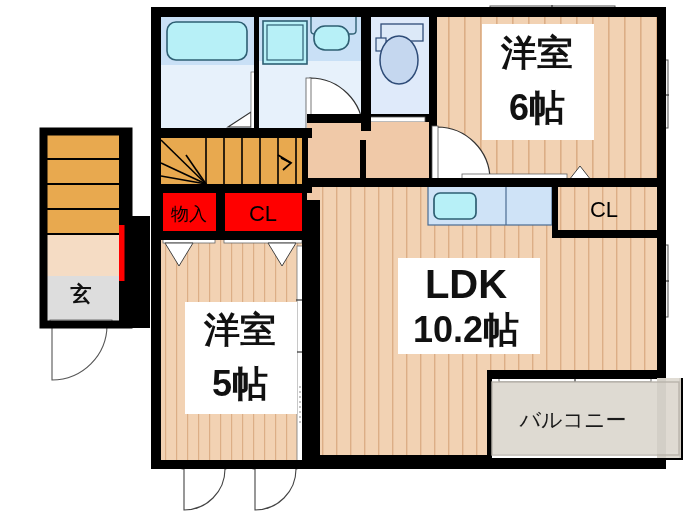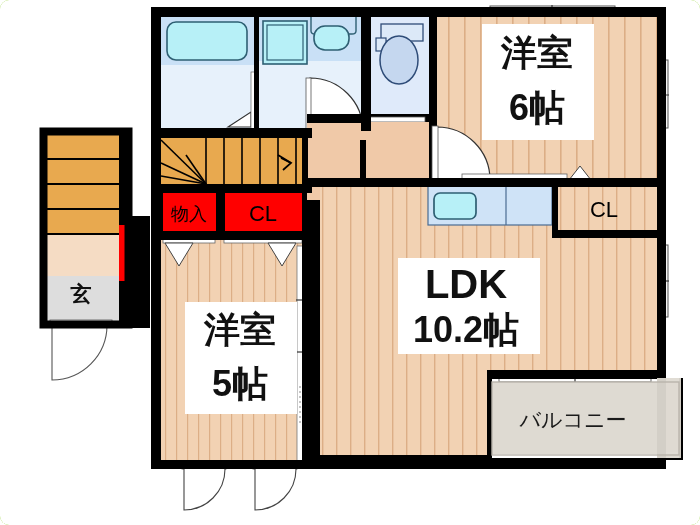--- a/index.html
+++ b/index.html
@@ -7,21 +7,20 @@
     padding: 0;
     background: #ffffff;
     font-family: "Liberation Sans", sans-serif;
   }
   #plan-root {
     position: relative;
     width: 700px;
     height: 525px;
     background: #84cc16;
     overflow: hidden;
-    border-radius: 9px;
   }
   #plan-svg { display: block; }
   .room-label {
     font-family: "Liberation Sans", sans-serif;
     font-weight: bold;
     fill: #111111;
     text-anchor: middle;
     dominant-baseline: middle;
   }
   .closet-label {

